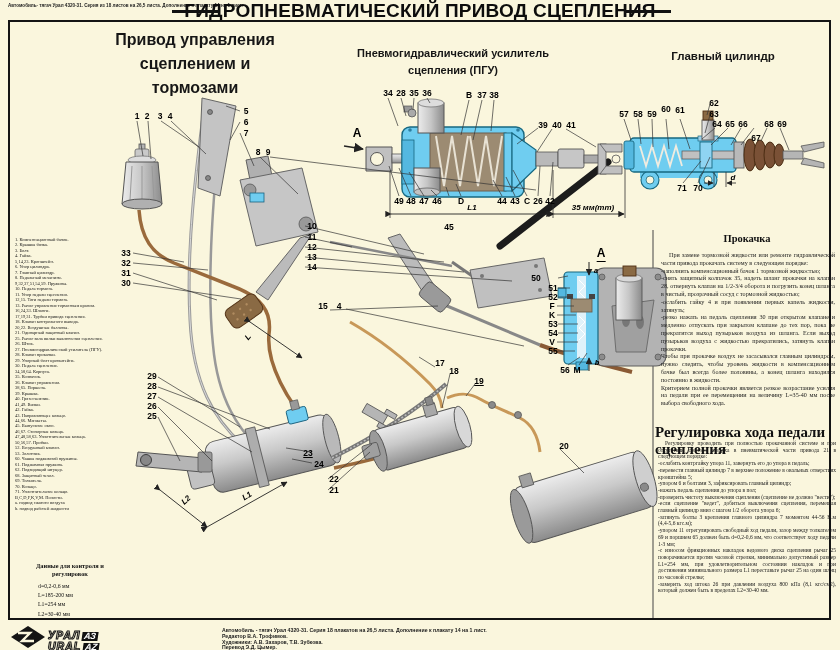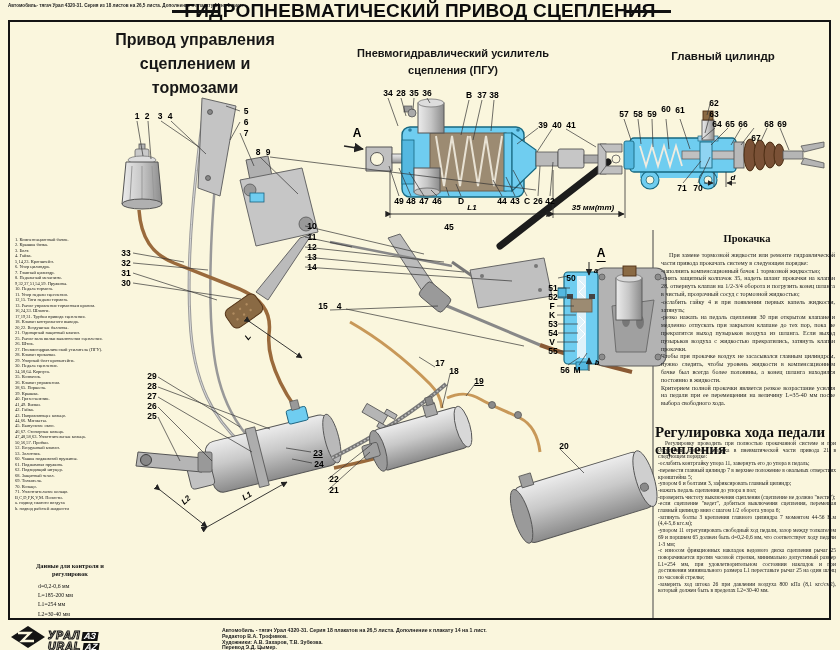--- a/index.html
+++ b/index.html
@@ -425,21 +425,21 @@
       <span class="callout" style="left: 339px; top: 306px;">4</span>
       <span class="callout" style="left: 126px; top: 253px;">33</span>
       <span class="callout" style="left: 126px; top: 263px;">32</span>
       <span class="callout" style="left: 126px; top: 273px;">31</span>
       <span class="callout" style="left: 126px; top: 283px;">30</span>
       <span class="callout" style="left: 152px; top: 376px;">29</span>
       <span class="callout" style="left: 152px; top: 386px;">28</span>
       <span class="callout" style="left: 152px; top: 396px;">27</span>
       <span class="callout" style="left: 152px; top: 406px;">26</span>
       <span class="callout" style="left: 152px; top: 416px;">25</span>
-      <span class="callout" style="left: 318px; top: 453px; text-decoration: underline;">23</span>
+      <span class="callout" style="left: 308px; top: 453px; text-decoration: underline;">23</span>
       <span class="callout" style="left: 319px; top: 464px;">24</span>
       <span class="callout" style="left: 334px; top: 479px;">22</span>
       <span class="callout" style="left: 334px; top: 490px;">21</span>
       <span class="callout" style="left: 440px; top: 363px;">17</span>
       <span class="callout" style="left: 454px; top: 371px;">18</span>
       <span class="callout" style="left: 479px; top: 381px; text-decoration: underline;">19</span>
       <span class="callout" style="left: 564px; top: 446px;">20</span>
       <span class="callout dim" style="left: 248px; top: 337px; transform: translate(-50%, -50%) rotate(-50deg);">L</span>
       <span class="callout dim" style="left: 186px; top: 500px; transform: translate(-50%, -50%) rotate(-42deg);">L2</span>
       <span class="callout dim" style="left: 247px; top: 496px; transform: translate(-50%, -50%) rotate(-32deg);">L1</span>
@@ -485,21 +485,21 @@
       <span class="callout" style="left: 769px; top: 124px;">68</span>
       <span class="callout" style="left: 782px; top: 124px;">69</span>
       <span class="callout" style="left: 682px; top: 188px;">71</span>
       <span class="callout" style="left: 698px; top: 188px;">70</span>
       <span class="callout dim" style="left: 733px; top: 177px;">d</span>
     </div>
   <div class="abs callout-layer">
       <span class="callout big und" style="left: 601px; top: 254px;">А</span>
       <span class="callout sm" style="left: 596px; top: 270px;">a</span>
       <span class="callout sm" style="left: 597px; top: 362px;">b</span>
-      <span class="callout" style="left: 571px; top: 278px;">50</span>
+      <span class="callout" style="left: 536px; top: 278px;">50</span>
       <span class="callout" style="left: 553px; top: 288px;">51</span>
       <span class="callout" style="left: 553px; top: 297px;">52</span>
       <span class="callout" style="left: 552px; top: 306px;">F</span>
       <span class="callout" style="left: 552px; top: 315px;">K</span>
       <span class="callout" style="left: 553px; top: 324px;">53</span>
       <span class="callout" style="left: 553px; top: 333px;">54</span>
       <span class="callout" style="left: 552px; top: 342px;">V</span>
       <span class="callout" style="left: 553px; top: 351px;">55</span>
       <span class="callout" style="left: 565px; top: 370px;">56</span>
       <span class="callout" style="left: 577px; top: 370px;">M</span>

